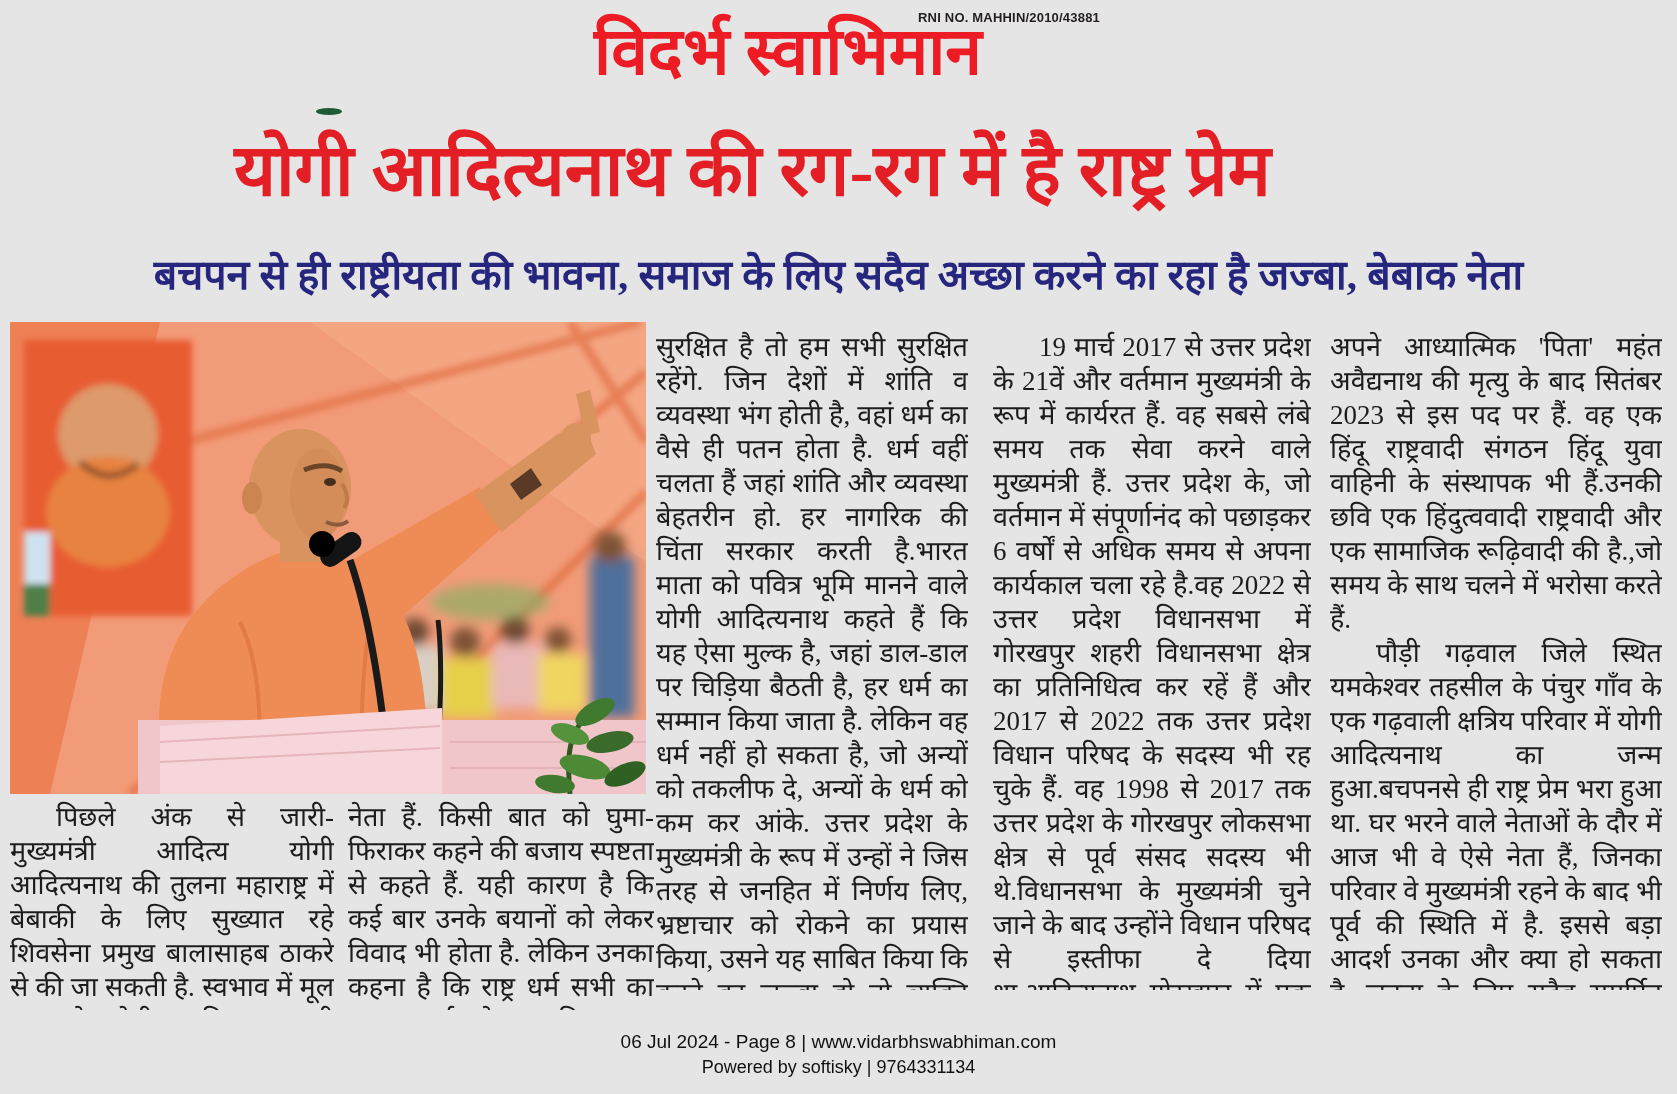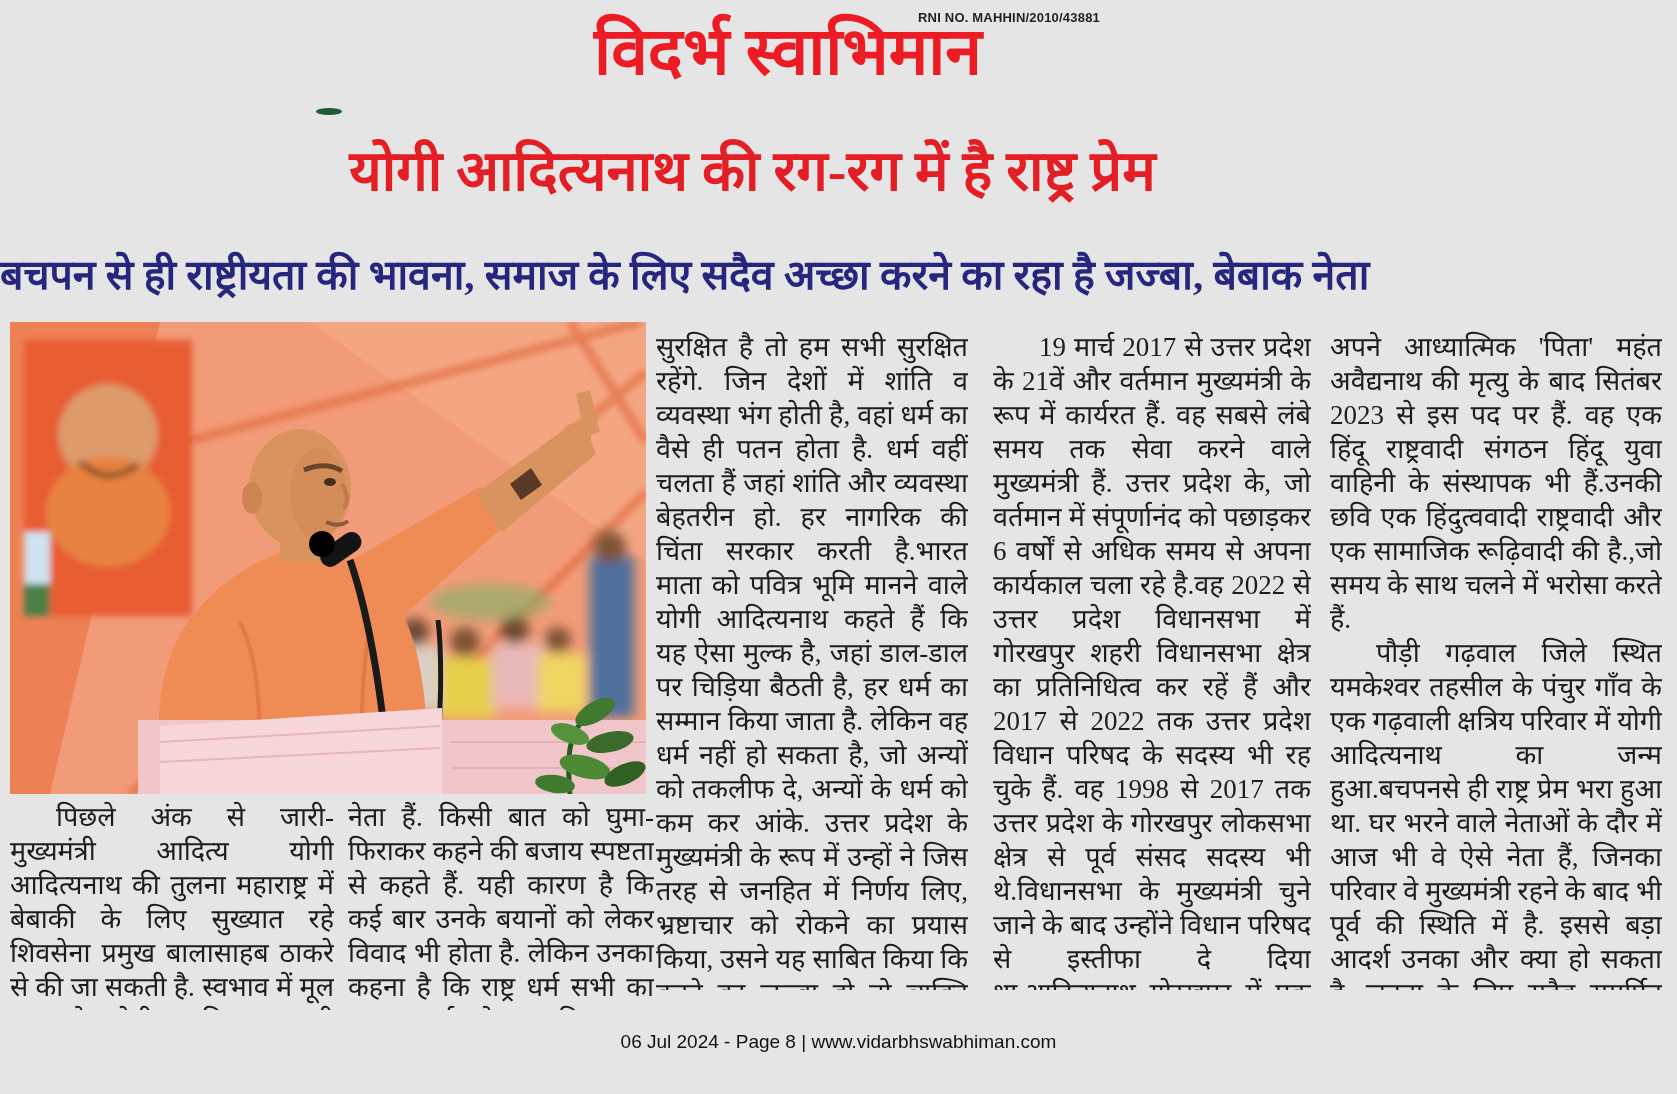--- a/index.html
+++ b/index.html
@@ -14,24 +14,24 @@
   .masthead{
     position:absolute;left:408px;top:2px;width:760px;text-align:center;
     font-size:66px;line-height:100px;font-weight:bold;color:#ed1c24;white-space:nowrap;
   }
   .flag-mark{
     position:absolute;left:316px;top:108px;width:26px;height:7px;border-radius:50%;
     background:#1e5c38;
   }
   .headline{
     position:absolute;left:0;top:104px;width:1505px;text-align:center;
-    font-size:56px;line-height:134px;font-weight:bold;color:#e31e24;white-space:nowrap;overflow:hidden;
+    font-size:72px;line-height:134px;font-weight:bold;color:#e31e24;white-space:nowrap;overflow:hidden;
   }
   .subheadline{
-    position:absolute;left:0;top:242px;width:1677px;
+    position:absolute;left:0;top:242px;width:1677px;text-align:center;
     font-size:41px;line-height:66px;font-weight:bold;color:#26267e;white-space:nowrap;overflow:hidden;
   }
   .photo{
     position:absolute;left:10px;top:322px;width:636px;height:472px;overflow:hidden;background:#f29b78;
   }
   .col{
     position:absolute;text-align:justify;font-size:27px;line-height:34px;color:#1c1c1c;overflow:hidden;
   }
   .col p{margin:0;}
   .col p.indent{text-indent:46px;}
@@ -177,15 +177,16 @@
     <p class="indent">19 मार्च 2017 से उत्तर प्रदेश के 21वें और वर्तमान मुख्यमंत्री के रूप में कार्यरत हैं. वह सबसे लंबे समय तक सेवा करने वाले मुख्यमंत्री हैं. उत्तर प्रदेश के, जो वर्तमान में संपूर्णानंद को पछाड़कर 6 वर्षों से अधिक समय से अपना कार्यकाल चला रहे है.वह 2022 से उत्तर प्रदेश विधानसभा में गोरखपुर शहरी विधानसभा क्षेत्र का प्रतिनिधित्व कर रहें हैं और 2017 से 2022 तक उत्तर प्रदेश विधान परिषद के सदस्य भी रह चुके हैं. वह 1998 से 2017 तक उत्तर प्रदेश के गोरखपुर लोकसभा क्षेत्र से पूर्व संसद सदस्य भी थे.विधानसभा के मुख्यमंत्री चुने जाने के बाद उन्होंने विधान परिषद से इस्तीफा दे दिया था.आदित्यनाथ गोरखपुर में एक हिंदू मठ, गोरखनाथ मठ के महंत (मुख्य पुजारी) भी हैं, वह</p>
   </div>
 
   <div class="col col5">
     <p>अपने आध्यात्मिक 'पिता' महंत अवैद्यनाथ की मृत्यु के बाद सितंबर 2023 से इस पद पर हैं. वह एक हिंदू राष्ट्रवादी संगठन हिंदू युवा वाहिनी के संस्थापक भी हैं.उनकी छवि एक हिंदुत्ववादी राष्ट्रवादी और एक सामाजिक रूढ़िवादी की है.,जो समय के साथ चलने में  भरोसा करते हैं.</p>
     <p class="indent"><span>पौड़ी गढ़वाल जिले स्थित यमकेश्वर तहसील के पंचुर गाँव के एक गढ़वाली क्षत्रिय परिवार में योगी आदित्यनाथ का जन्म हुआ.बचपनसे ही राष्ट्र प्रेम भरा हुआ था. घर भरने वाले नेताओं के दौर में  आज भी वे ऐसे नेता हैं, जिनका परिवार वे मुख्यमंत्री रहने के बाद भी पूर्व की स्थिति में  है. इससे बड़ा आदर्श उनका और क्या हो सकता है. जनता के लिए सदैव समर्पित रहते हैं.</span></p>
   </div>
 
   <div class="footer">
     <div class="l1">06 Jul 2024 - Page 8 | www.vidarbhswabhiman.com</div>
+    <div class="l2">Powered by softisky | 9764331134</div>
   </div>
 
 </div>
 
 </body></html>

